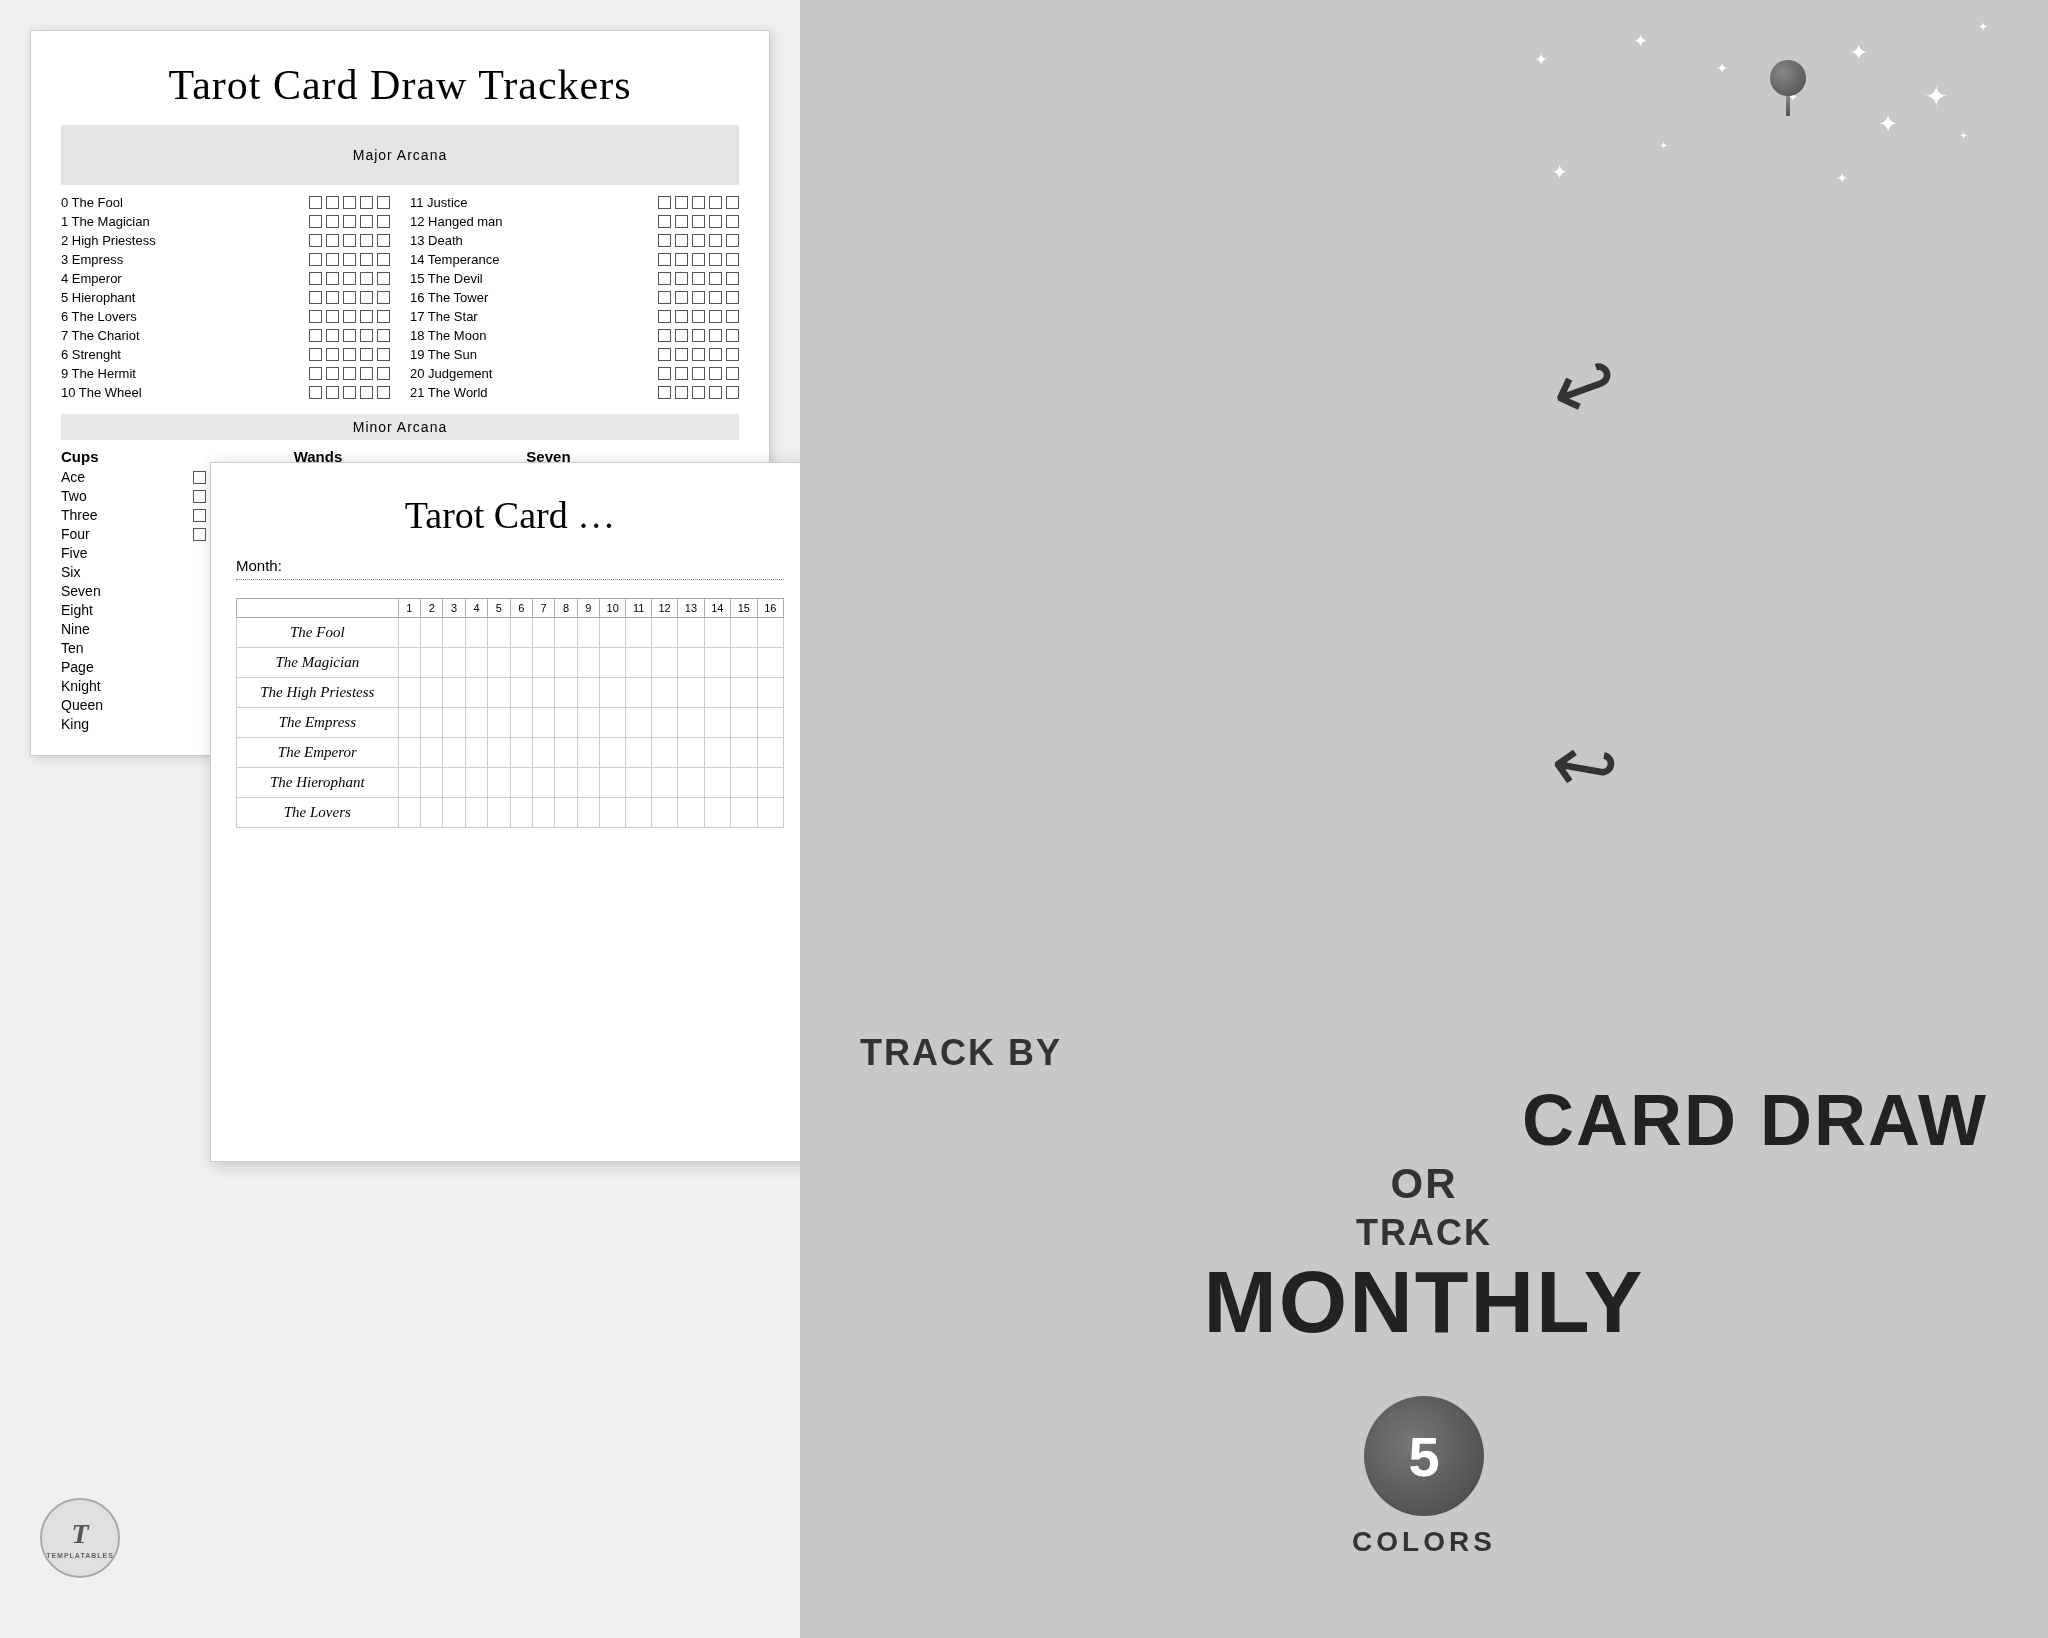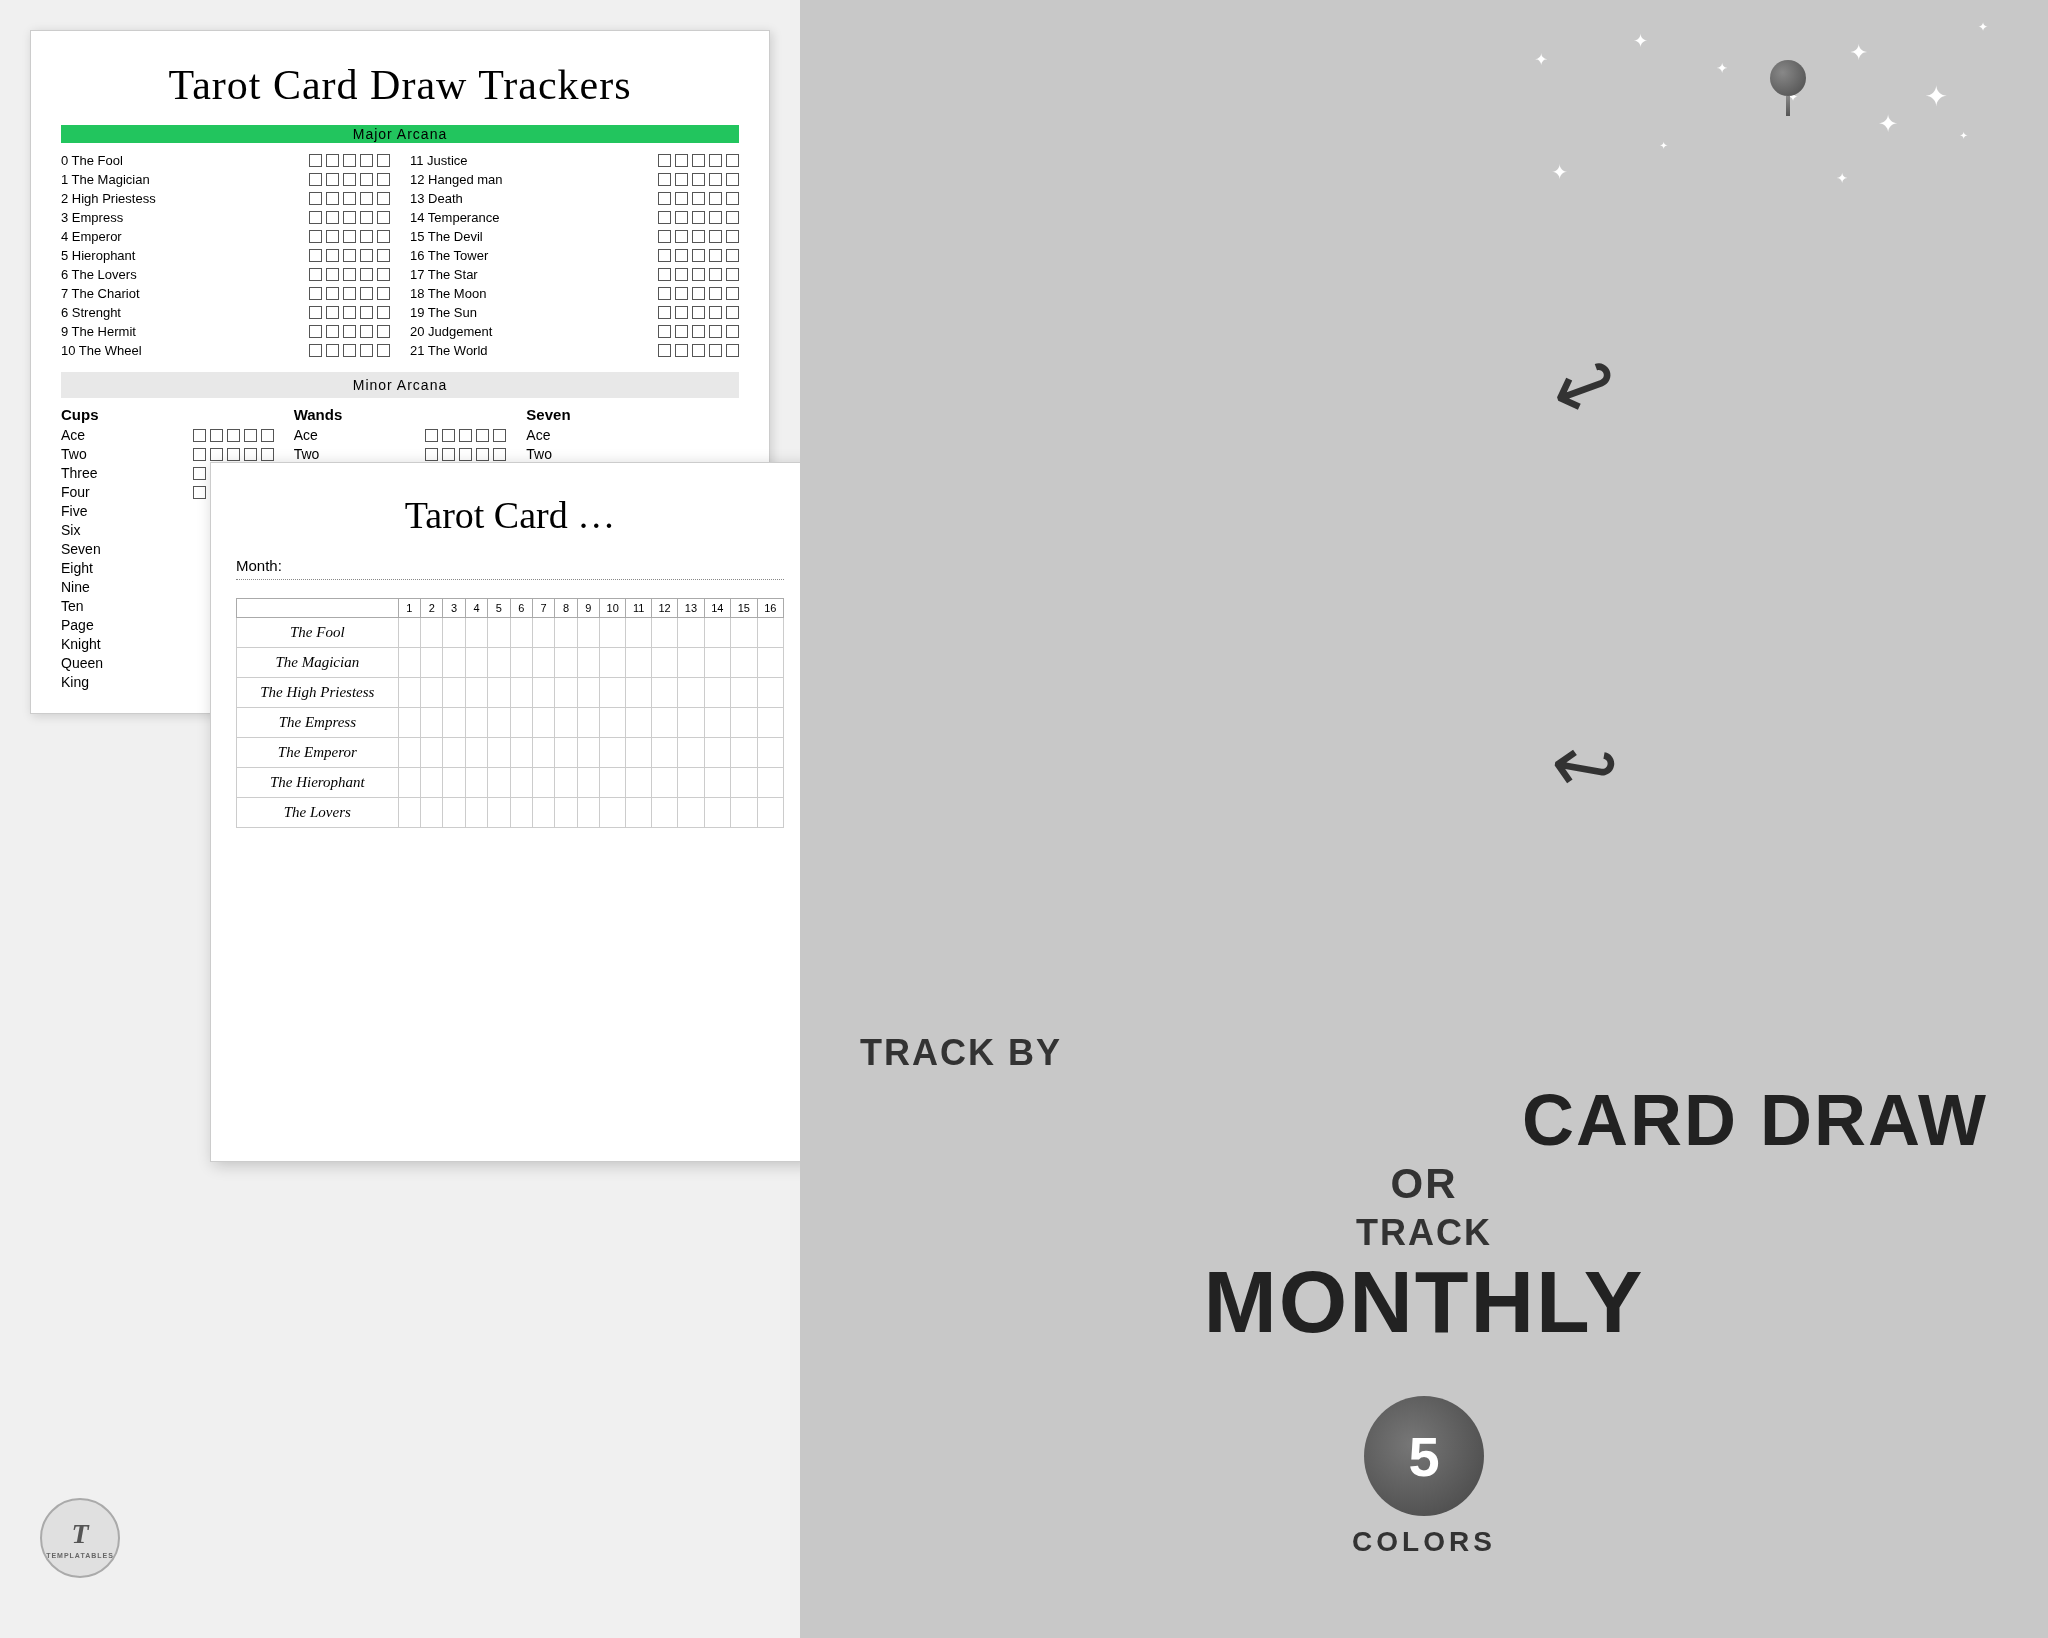--- a/index.html
+++ b/index.html
@@ -39,25 +39,25 @@
     .doc-title {
       font-family: 'Palatino Linotype', Palatino, serif;
       font-size: 42px;
       text-align: center;
       margin-bottom: 16px;
       font-weight: normal;
       letter-spacing: 1px;
     }
 
     .section-header {
-      background: #22c55e;
+      background: #e5e5e5;
       text-align: center;
       font-family: Arial, sans-serif;
       font-size: 14px;
-      padding: 1px 10px;
+      padding: 22px 10px;
       margin-bottom: 10px;
       letter-spacing: 1px;
     }
 
     .arcana-grid {
       display: flex;
       gap: 20px;
       margin-bottom: 10px;
     }
 

